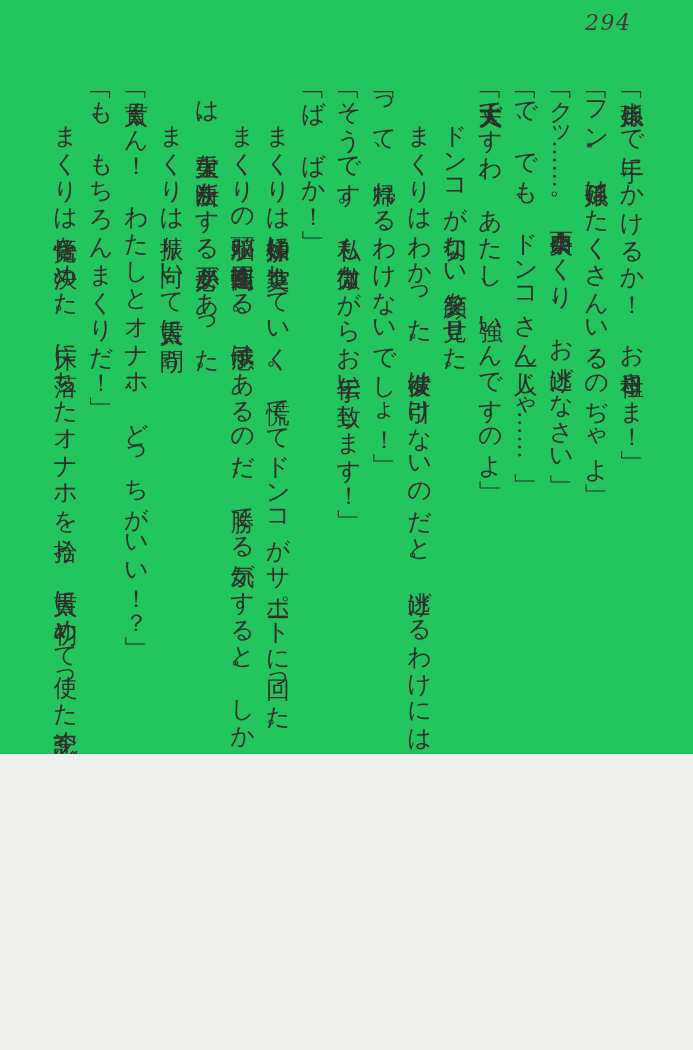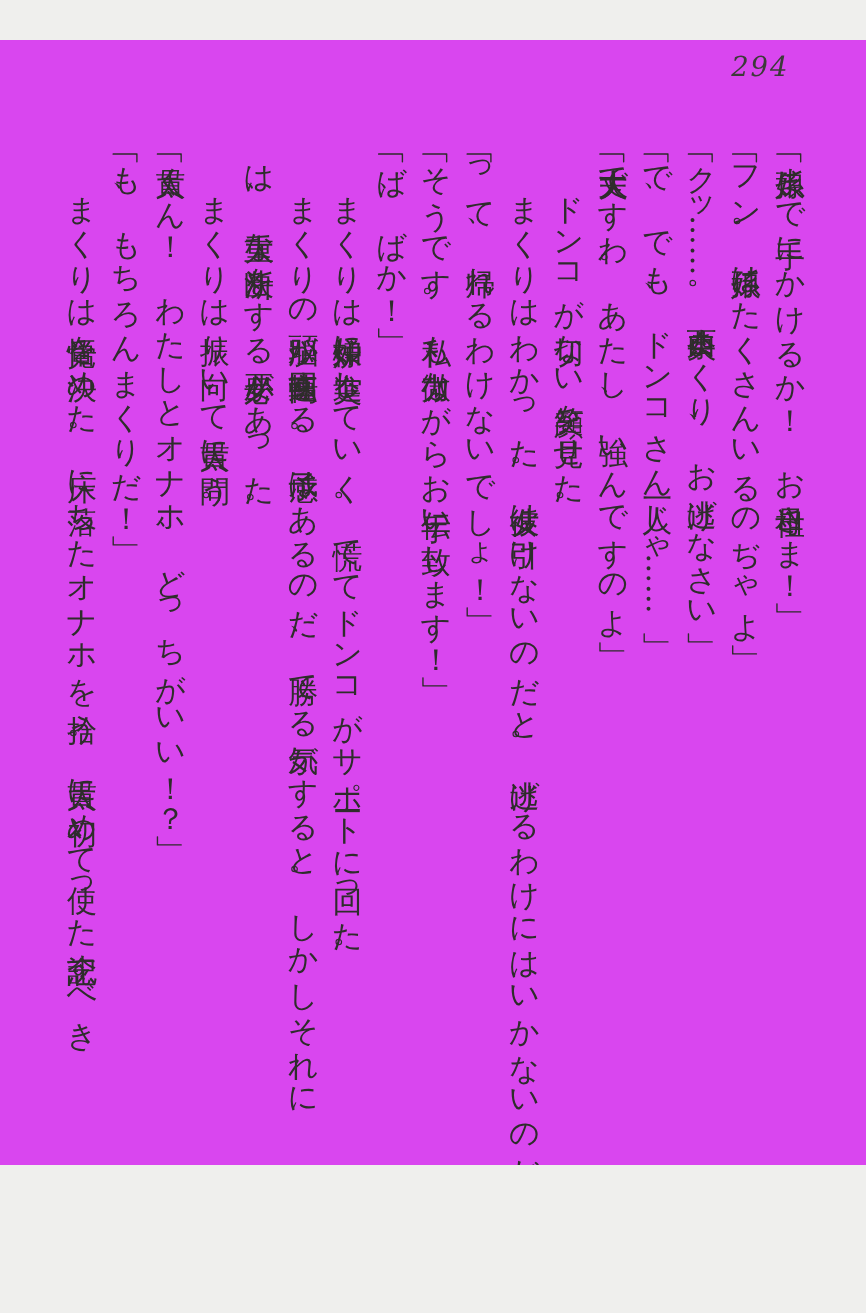--- a/index.html
+++ b/index.html
@@ -9,24 +9,23 @@
     }
     body {
       width: 693px;
       height: 1050px;
       background: #efefed;
       font-family: "DejaVu Serif", "Liberation Serif", serif;
     }
     .page {
       position: relative;
       width: 693px;
-      height: 900px;
-      background: #d946ef;
+      height: 754px;
+      background: #22c55e;
       overflow: hidden;
-      margin-top: 32px;
     }
     .page-number {
       position: absolute;
       top: 11px;
       left: 585px;
       font-size: 22px;
       font-style: italic;
       color: #3c3b39;
       letter-spacing: 1.5px;
       line-height: 1.1;

